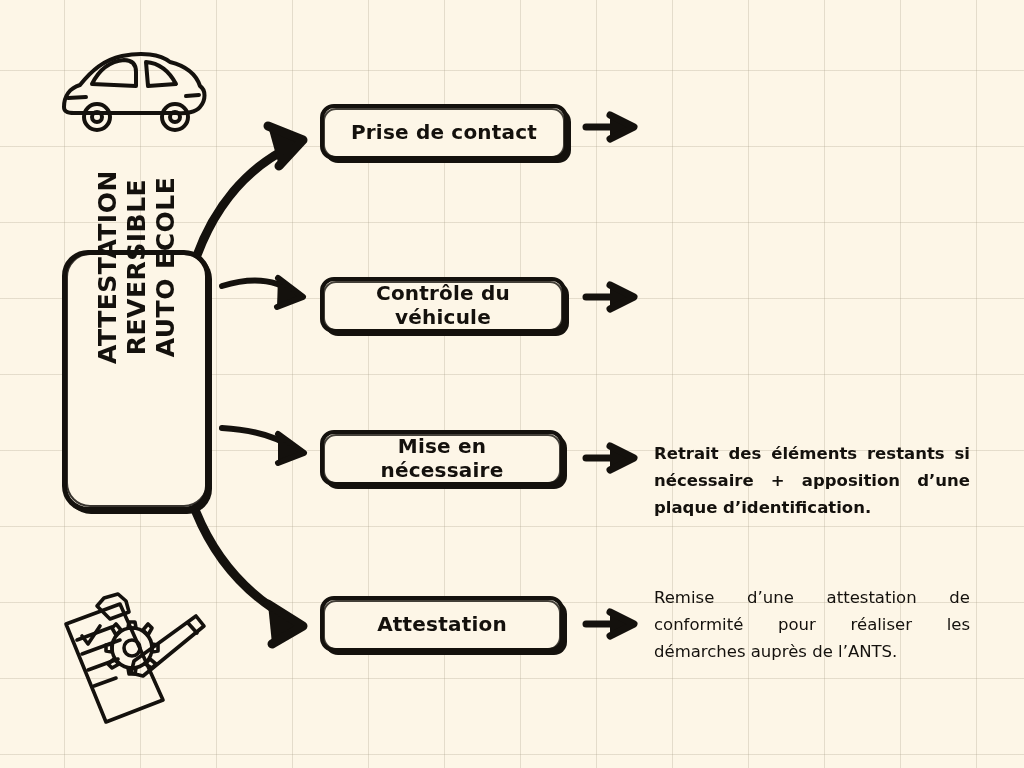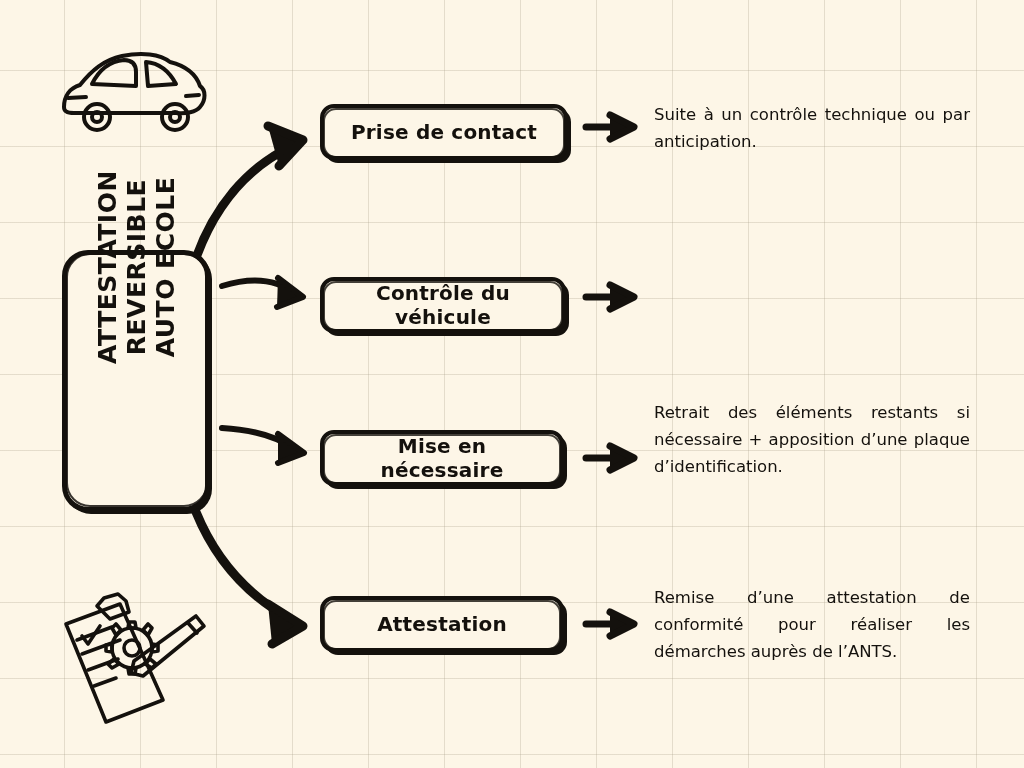--- a/index.html
+++ b/index.html
@@ -115,21 +115,21 @@
     left: 654px;
     width: 316px;
     font-size: 16.5px;
     line-height: 1.65;
     color: #14110d;
     text-align: justify;
     font-family: "DejaVu Sans", sans-serif;
   }
   .desc.d1 { top: 101px; }
   .desc.d2 { top: 274px; }
-  .desc.d3 { top: 399px; }
+  .desc.d3 { top: 440px; font-weight: bold; }
   .desc.d4 { top: 584px; }
 
   
   #art {
     position: absolute;
     left: 0; top: 0;
     width: 1024px;
     height: 768px;
     pointer-events: none;
   }
@@ -227,21 +227,20 @@
     <div class="main-title">ATTESTATION
 REVERSIBLE
 AUTO ECOLE</div>
   </div>
 
   <div class="step s1">
     <div class="bg"></div>
     <div class="bg2"></div>
     <div class="label">Prise de contact</div>
   </div>
-  <div class="desc d1">Suite à un contrôle technique ou par anticipation.</div>
 
   <div class="step s2">
     <div class="bg"></div>
     <div class="bg2"></div>
     <div class="label">Contrôle du véhicule</div>
   </div>
 
   <div class="step s3">
     <div class="bg"></div>
     <div class="bg2"></div>

